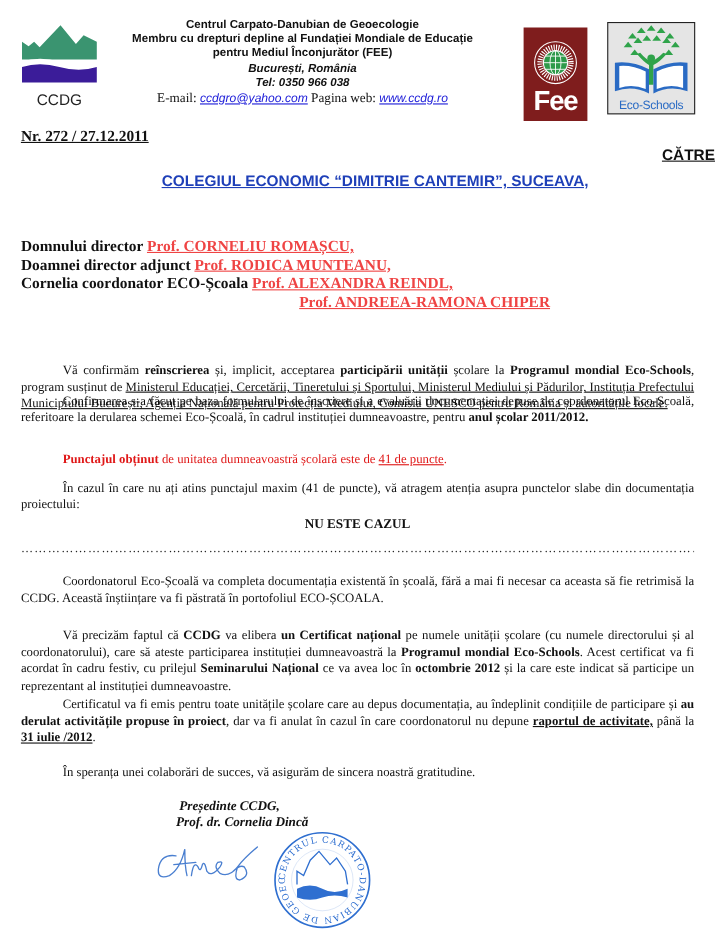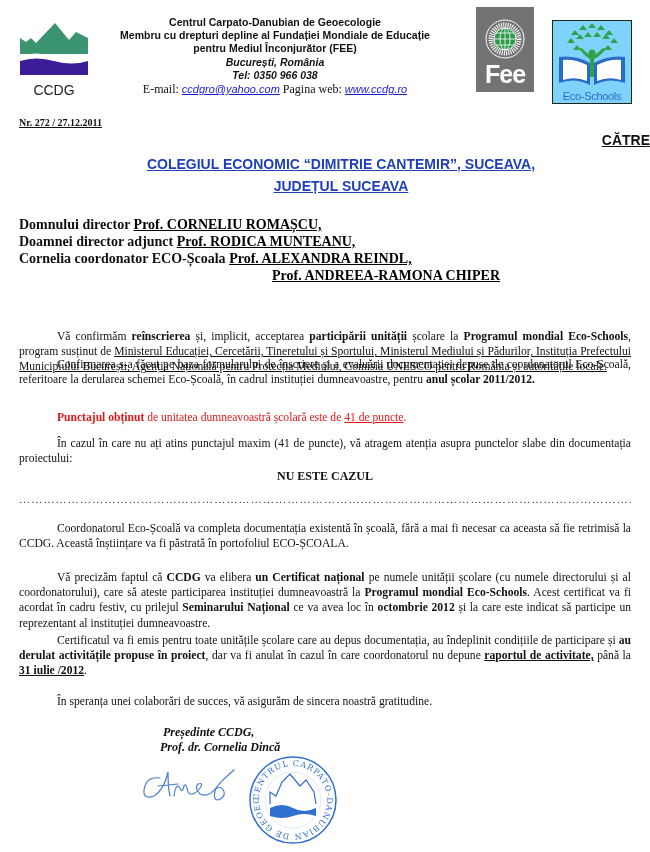--- a/index.html
+++ b/index.html
@@ -8,36 +8,36 @@
   
   .logo-ccdg { position: absolute; left: 18px; top: 18px; width: 72px; height: 80px; }
   .logo-ccdg svg { display: block; }
   .logo-ccdg .ccdg-text { position: absolute; left: 0; width: 72px; top: 64px; text-align: center; font-family: "Liberation Sans", sans-serif; font-size: 14px; color: #222; }
 
   .org-block { position: absolute; left: 100px; top: 16px; width: 350px; text-align: center; font-family: "Liberation Sans", sans-serif; font-size: 10.5px; line-height: 13.2px; color: #111; font-weight: bold; }
   .org-block .it { font-style: italic; }
   .org-block .contact { font-family: "Liberation Serif", serif; font-size: 12px; font-weight: normal; margin-top: 1px; }
   .org-block .contact a { color: #1a1ad8; text-decoration: underline; font-family: "Liberation Sans", sans-serif; font-style: italic; font-size: 11px; }
 
-  .logo-fee { position: absolute; left: 476px; top: 7px; width: 58px; height: 85px; background: #737373; }
+  .logo-fee { position: absolute; left: 476px; top: 25px; width: 58px; height: 85px; background: #7f1d1d; }
   .logo-fee .globe { position: absolute; left: 9px; top: 12px; }
   .logo-fee .fee-text { position: absolute; left: 0; width: 58px; top: 53px; text-align: center; color: #fff; font-family: "Liberation Sans", sans-serif; font-weight: bold; font-size: 25px; letter-spacing: -1px; }
 
-  .logo-eco { position: absolute; left: 552px; top: 20px; width: 78px; height: 82px; border: 1px solid #222; background: #7dd3fc; }
+  .logo-eco { position: absolute; left: 552px; top: 20px; width: 78px; height: 82px; border: 1px solid #222; background: #e5e5e5; }
   .logo-eco .eco-text { position: absolute; left: 0; width: 78px; bottom: 1px; text-align: center; color: #2a6bc4; font-family: "Liberation Sans", sans-serif; font-size: 11px; letter-spacing: -0.3px; }
 
   
-  .ref-nr { position: absolute; left: 19px; top: 117px; font-size: 10px; font-weight: bold; text-decoration: underline; }
+  .ref-nr { position: absolute; left: 19px; top: 117px; font-size: 14px; font-weight: bold; text-decoration: underline; }
   .catre { position: absolute; left: 0; width: 650px; top: 132px; text-align: right; font-family: "Liberation Sans", sans-serif; font-weight: bold; font-size: 14px; text-decoration: underline; color: #111; }
   .school { position: absolute; left: 0; width: 650px; top: 153px; text-align: center; font-family: "Liberation Sans", sans-serif; font-weight: bold; font-size: 14px; line-height: 22px; color: #1e3fb8; }
   .school span { text-decoration: underline; margin-left: 32px; }
 
   .recipients { position: absolute; left: 19px; top: 216px; font-size: 14px; line-height: 17px; font-weight: bold; }
   .recipients .row { white-space: nowrap; }
-  .recipients .name { color: #000000; text-decoration: underline; }
+  .recipients .name { color: #ef4444; text-decoration: underline; }
   .recipients .indent { padding-left: 253px; }
 
   
   .body { position: absolute; left: 19px; width: 612px; font-size: 11.6px; line-height: 15.2px; text-align: justify; }
   .ind { display: inline-block; width: 38px; }
   .u { text-decoration: underline; }
   .b { font-weight: bold; }
   .red { color: #e01818; }
   .center-b { text-align: center; font-weight: bold; font-size: 12px; }
   .dots { position: absolute; left: 19px; top: 493px; width: 612px; overflow: hidden; white-space: nowrap; font-size: 11px; letter-spacing: 1.2px; color: #222; }
@@ -112,21 +112,20 @@
     <path d="M72,36 L72,62 Q56,56 41,64 L41,42 Q56,34 72,36 Z" fill="#2a6bc4"></path>
     <path d="M68,39 L68,59 Q56,55 44,60 L44,44 Q56,38 68,39 Z" fill="#ffffff"></path>
   </svg>
   <div class="eco-text">Eco-Schools</div>
 </div>
 
 <div class="ref-nr">Nr. 272 / 27.12.2011</div>
 <div class="catre">CĂTRE</div>
 <div class="school">
   <div><span>COLEGIUL ECONOMIC “DIMITRIE CANTEMIR”, SUCEAVA,</span></div>
-  <div><span>JUDEȚUL SUCEAVA</span></div>
 </div>
 
 <div class="recipients">
   <div class="row">
     <span>Domnului director</span>
     <span class="name">Prof. CORNELIU ROMAȘCU,</span>
   </div>
   <div class="row">
     <span>Doamnei director adjunct</span>
     <span class="name">Prof. RODICA MUNTEANU,</span>

